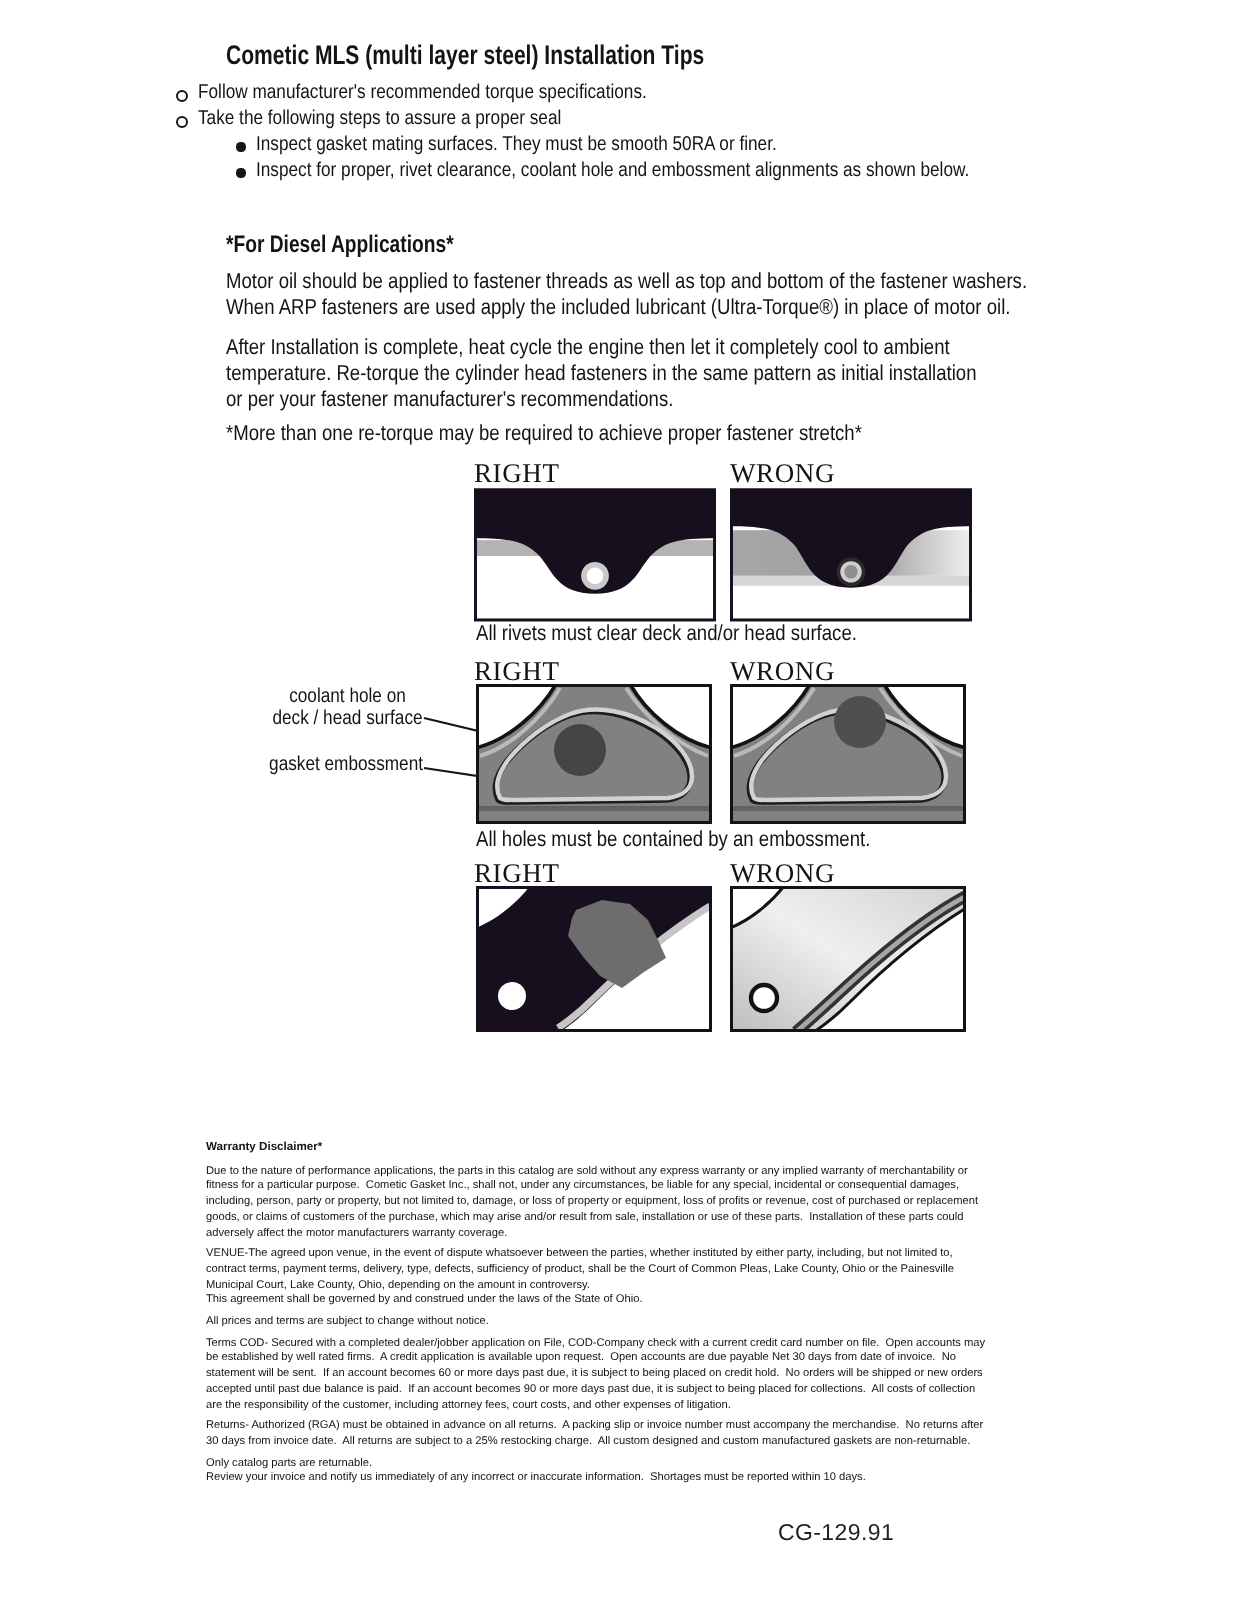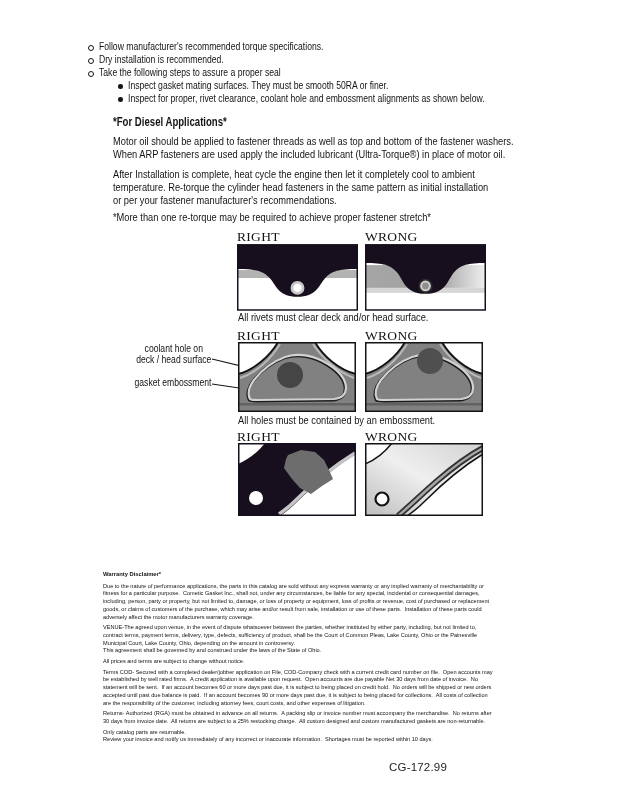--- a/index.html
+++ b/index.html
@@ -39,29 +39,26 @@
   .fineprint .fp-h { font-weight:bold; font-size:5.8px; margin:0 0 4px 0; }
   .fineprint p { margin:0 0 3px 0; }
 
   .doccode { left:389px; top:761px; font-size:11.5px; letter-spacing:.2px; color:#222; }
 </style>
 </head>
 <body>
 
 <div class="page">
 
+  <div class="abs title"><span class="cxt">Cometic MLS (multi layer steel) Installation Tips</span></div>
 
   <div class="abs tips">
     <div class="tip-row">
         <span class="dot open"></span>
         <span class="cx">Follow manufacturer's recommended torque specifications.</span>
-      </div>
-    <div class="tip-row">
-        <span class="dot open"></span>
-        <span class="cx">Dry installation is recommended.</span>
       </div>
     <div class="tip-row">
         <span class="dot open"></span>
         <span class="cx">Take the following steps to assure a proper seal</span>
       </div>
     <div class="tip-row sub">
         <span class="dot fill"></span>
         <span class="cx">Inspect gasket mating surfaces.  They must be smooth 50RA or finer.</span>
       </div>
     <div class="tip-row sub">
@@ -197,15 +194,15 @@
 be established by well rated firms.  A credit application is available upon request.  Open accounts are due payable Net 30 days from date of invoice.  No
 statement will be sent.  If an account becomes 60 or more days past due, it is subject to being placed on credit hold.  No orders will be shipped or new orders
 accepted until past due balance is paid.  If an account becomes 90 or more days past due, it is subject to being placed for collections.  All costs of collection
 are the responsibility of the customer, including attorney fees, court costs, and other expenses of litigation.</p>
     <p class="pre">Returns- Authorized (RGA) must be obtained in advance on all returns.  A packing slip or invoice number must accompany the merchandise.  No returns after
 30 days from invoice date.  All returns are subject to a 25% restocking charge.  All custom designed and custom manufactured gaskets are non-returnable.</p>
     <p class="pre">Only catalog parts are returnable.
 Review your invoice and notify us immediately of any incorrect or inaccurate information.  Shortages must be reported within 10 days.</p>
   </div>
 
-  <div class="abs doccode">CG-172.99</div>
+  <div class="abs doccode">CG-129.91</div>
 
 </div>
 
 </body></html>

